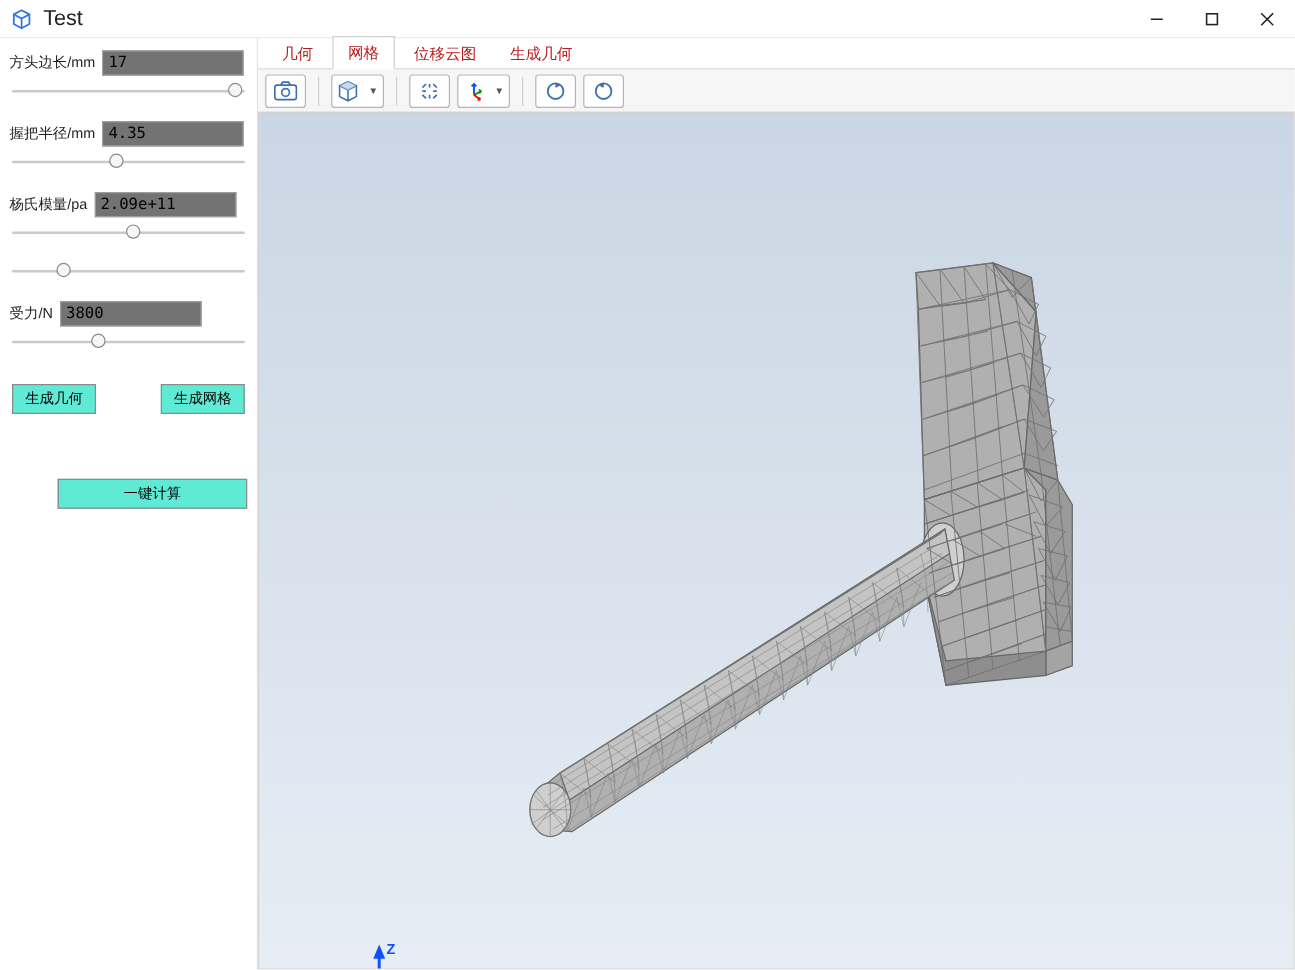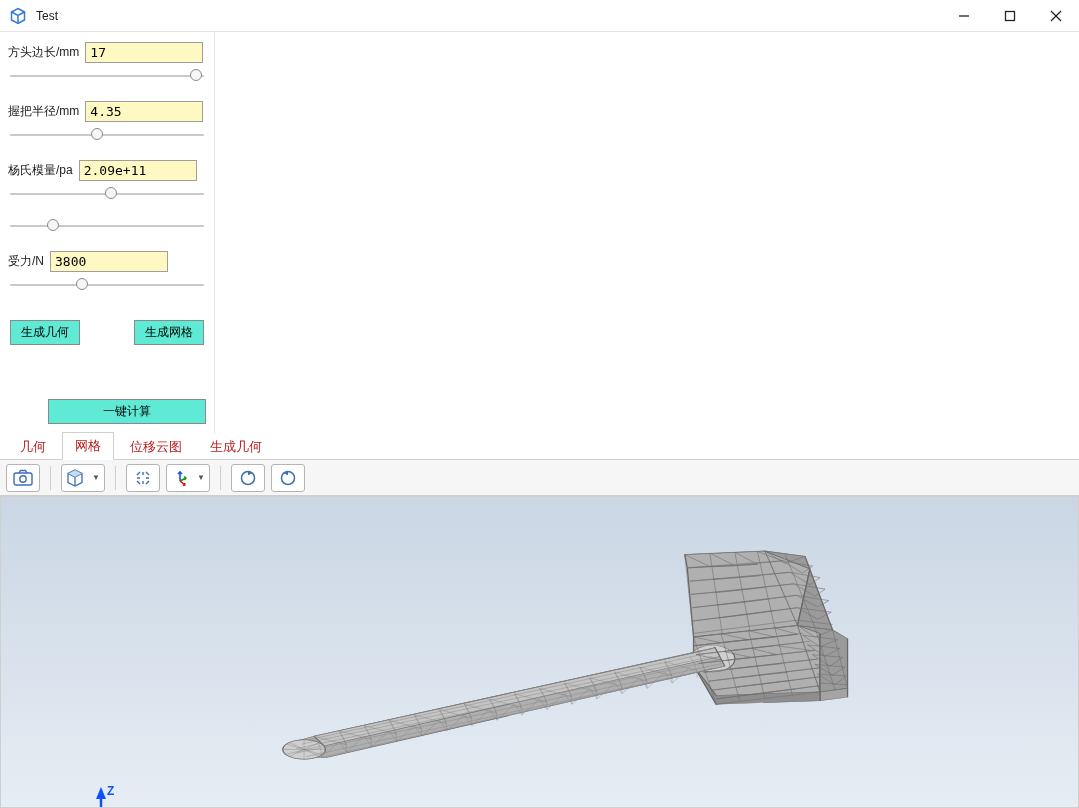--- a/index.html
+++ b/index.html
@@ -1,34 +1,34 @@
 <!DOCTYPE html>
 <html><head>
 <meta charset="utf-8">
 <style>
   * { box-sizing: border-box; margin: 0; padding: 0; font-family: "Segoe UI", Arial, sans-serif; }
   body { width: 1079px; height: 808px; background: #fff; overflow: hidden; font-size: 13px; }
 
   
   .titlebar { height: 32px; display: flex; align-items: center; background: #fff; border-bottom: 1px solid #e5e5e5; }
   .titlebar .appicon { width: 20px; height: 20px; margin: 0 8px 0 8px; display: inline-flex; align-items: center; justify-content: center; }
-  .titlebar .title { font-size: 12px; color: #222; }
+  .titlebar .title { font-size: 18px; color: #222; }
   .titlebar .spacer { flex: 1; }
   .winbtn { width: 46px; height: 32px; display: flex; align-items: center; justify-content: center; color: #333; }
 
   
-  .main { display: flex; height: calc(808px - 32px); flex-direction: column; }
+  .main { display: flex; height: calc(808px - 32px); }
   .sidebar { width: 215px; border-right: 1px solid #e5e5e5; padding: 10px 8px; background: #fff; }
   .content { flex: 1; display: flex; flex-direction: column; background: #fff; }
 
   
   .param { margin-bottom: 18px; }
   .param .row { display: flex; align-items: center; gap: 6px; margin-bottom: 6px; }
   .param label { font-size: 12px; color: #222; white-space: nowrap; }
-  .param input[type=text] { width: 118px; font-family: monospace; font-size: 13px; padding: 2px 4px; border: 1px solid #9e9e9e; background: #fef9c3; }
+  .param input[type=text] { width: 118px; font-family: monospace; font-size: 13px; padding: 2px 4px; border: 1px solid #9e9e9e; background: #737373; }
   .slider { position: relative; height: 14px; margin: 0 2px; }
   .slider .track { position: absolute; top: 6px; left: 0; right: 0; height: 2px; background: #c9c9c9; border-radius: 1px; }
   .slider .thumb { position: absolute; top: 0; width: 12px; height: 12px; background: #f6f6f6; border: 1px solid #8a8a8a; border-radius: 50%; transform: translateX(-50%); }
 
   .btnrow { display: flex; justify-content: space-between; margin: 28px 2px 0 2px; }
   .sidebar button { font-size: 12px; padding: 3px 10px; background: #5eead4; border: 1px solid #8a8a8a; cursor: pointer; text-align: center; }
   .bigbtn { margin-top: 54px; padding-left: 40px; }
   .bigbtn button { width: 100%; }
 
   

